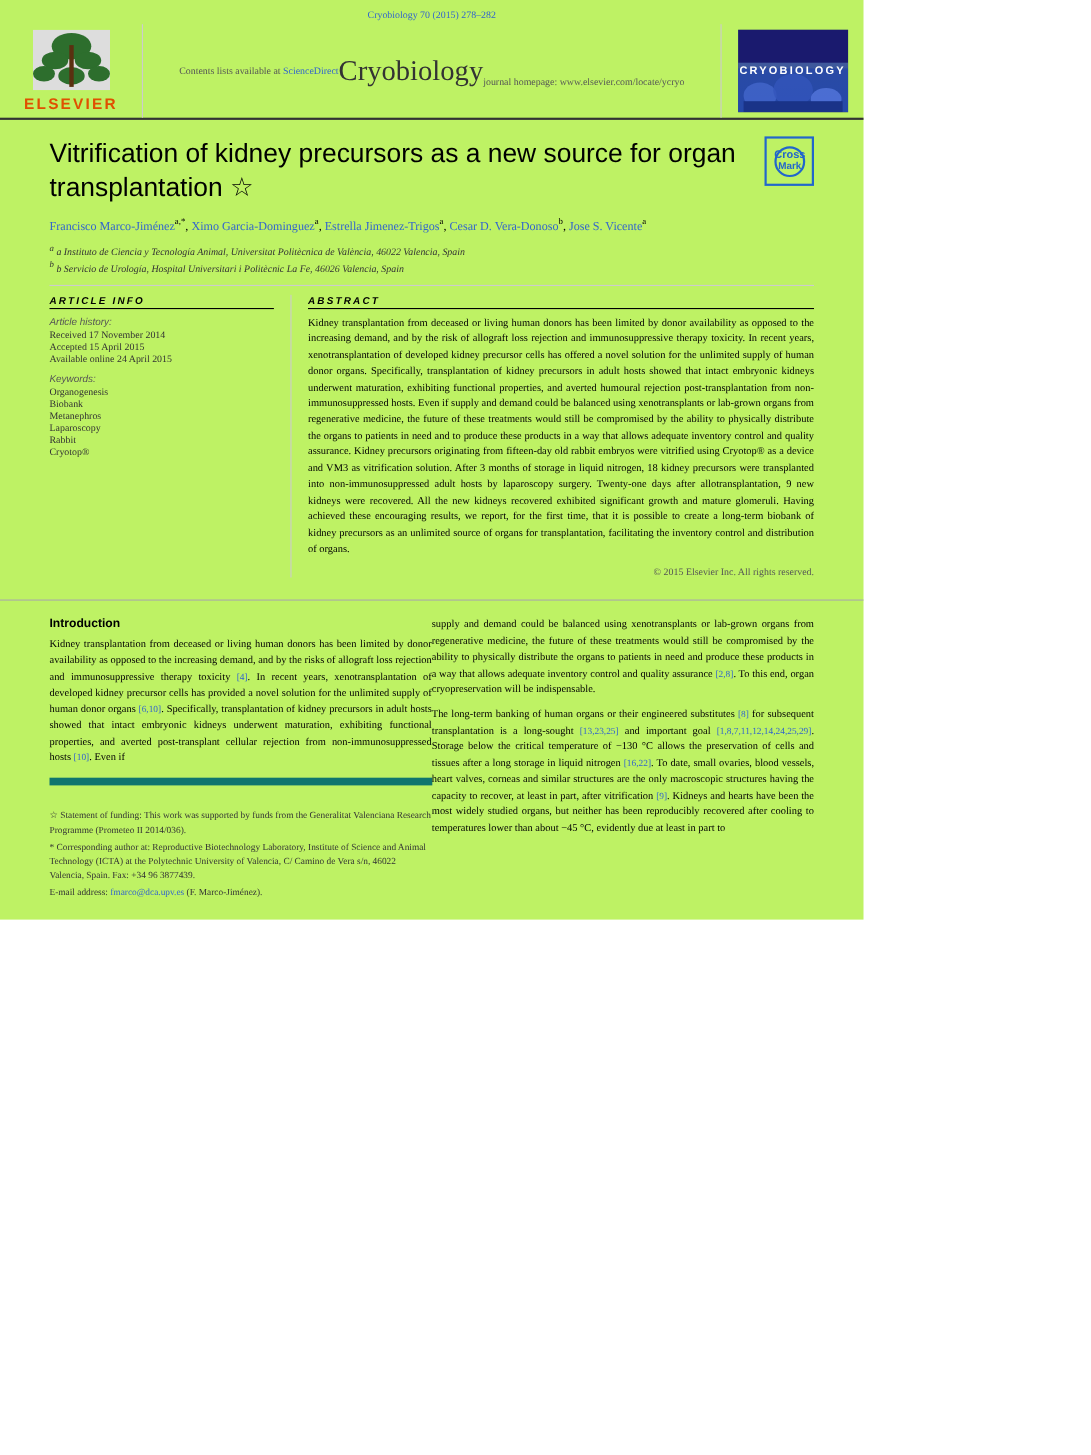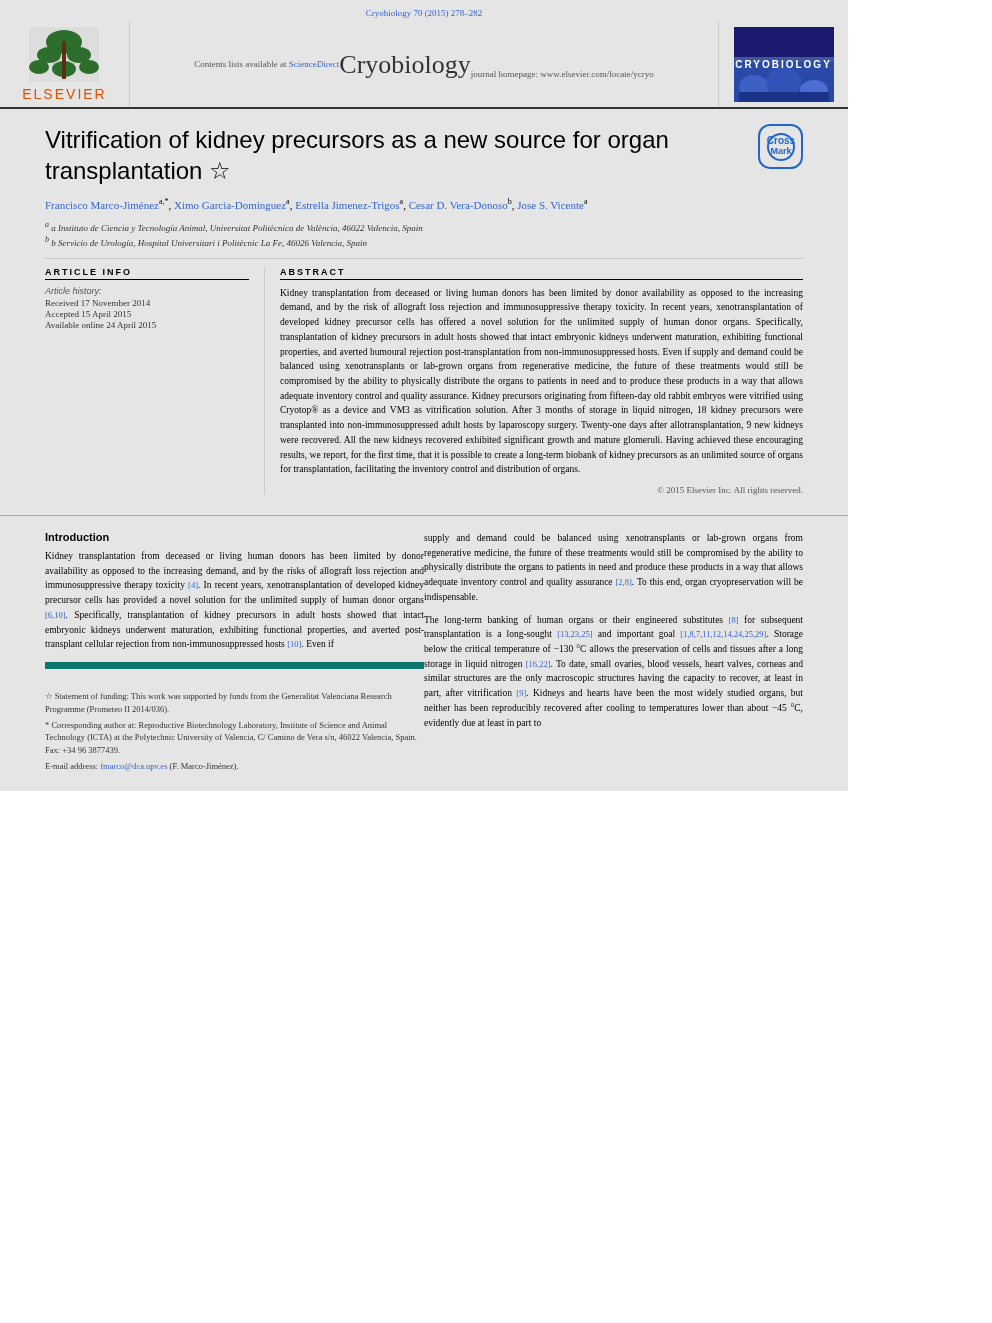--- a/index.html
+++ b/index.html
@@ -6,22 +6,22 @@
     body {
       font-family: "Times New Roman", Times, serif;
       background: #fff;
       color: #000;
       font-size: 10px;
       width: 992px;
       min-height: 1323px;
     }
 
     .page-wrapper {
-      width: 848px;
-      background: #e5e5e5;
+      width: 785px;
+      background: #bef264;
     }
 
     
     .header {
       display: flex;
       flex-direction: column;
       align-items: center;
       border-bottom: 2px solid #333;
       padding: 8px 0 0 0;
       position: relative;
@@ -51,21 +51,21 @@
     }
 
     .elsevier-logo {
       display: flex;
       flex-direction: column;
       align-items: center;
     }
 
     .elsevier-text {
       font-size: 14px;
-      font-weight: normal;
+      font-weight: bold;
       color: #e05000;
       letter-spacing: 2px;
       font-family: Arial, sans-serif;
     }
 
     .header-center {
       flex: 1;
       display: flex;
       flex-direction: row;
       align-items: center;
@@ -158,21 +158,21 @@
       font-family: Liberation Sans, sans-serif;
       line-height: 1.3;
       max-width: 830px;
       color: #000;
     }
 
     .crossmark-badge {
       width: 45px;
       height: 45px;
       border: 2px solid #2266cc;
-      border-radius: 12px;
+      border-radius: 0;
       display: flex;
       align-items: center;
       justify-content: center;
       color: #2266cc;
       font-size: 18px;
       font-weight: bold;
       margin-left: 10px;
       flex-shrink: 0;
     }
 
@@ -225,20 +225,21 @@
       font-weight: bold;
       font-family: Arial, sans-serif;
       margin-bottom: 6px;
       color: #000;
     }
 
     .col-header-underline {
       border-bottom: 1px solid #000;
       padding-bottom: 2px;
       margin-bottom: 6px;
+      font-style: italic;
     }
 
     .article-info-section {
       margin-bottom: 8px;
     }
 
     .info-label {
       font-size: 9px;
       font-style: italic;
       color: #555;
@@ -438,20 +439,29 @@
       <div class="left-col">
         <div class="col-header col-header-underline">ARTICLE INFO</div>
 
         <div class="article-info-section">
           <div class="info-label">Article history:</div>
           <div class="info-value">Received 17 November 2014</div>
           <div class="info-value">Accepted 15 April 2015</div>
           <div class="info-value">Available online 24 April 2015</div>
         </div>
 
+        <div class="keywords-section">
+          <div class="info-label">Keywords:</div>
+          <div class="keyword-item">Organogenesis</div>
+          <div class="keyword-item">Biobank</div>
+          <div class="keyword-item">Metanephros</div>
+          <div class="keyword-item">Laparoscopy</div>
+          <div class="keyword-item">Rabbit</div>
+          <div class="keyword-item">Cryotop®</div>
+        </div>
       </div>
 
       <div class="right-col">
         <div class="col-header col-header-underline">ABSTRACT</div>
         <p class="abstract-text">Kidney transplantation from deceased or living human donors has been limited by donor availability as opposed to the increasing demand, and by the risk of allograft loss rejection and immunosuppressive therapy toxicity. In recent years, xenotransplantation of developed kidney precursor cells has offered a novel solution for the unlimited supply of human donor organs. Specifically, transplantation of kidney precursors in adult hosts showed that intact embryonic kidneys underwent maturation, exhibiting functional properties, and averted humoural rejection post-transplantation from non-immunosuppressed hosts. Even if supply and demand could be balanced using xenotransplants or lab-grown organs from regenerative medicine, the future of these treatments would still be compromised by the ability to physically distribute the organs to patients in need and to produce these products in a way that allows adequate inventory control and quality assurance. Kidney precursors originating from fifteen-day old rabbit embryos were vitrified using Cryotop® as a device and VM3 as vitrification solution. After 3 months of storage in liquid nitrogen, 18 kidney precursors were transplanted into non-immunosuppressed adult hosts by laparoscopy surgery. Twenty-one days after allotransplantation, 9 new kidneys were recovered. All the new kidneys recovered exhibited significant growth and mature glomeruli. Having achieved these encouraging results, we report, for the first time, that it is possible to create a long-term biobank of kidney precursors as an unlimited source of organs for transplantation, facilitating the inventory control and distribution of organs.</p>
         <div class="copyright-line">© 2015 Elsevier Inc. All rights reserved.</div>
       </div>
 
     </div>
   </div>

